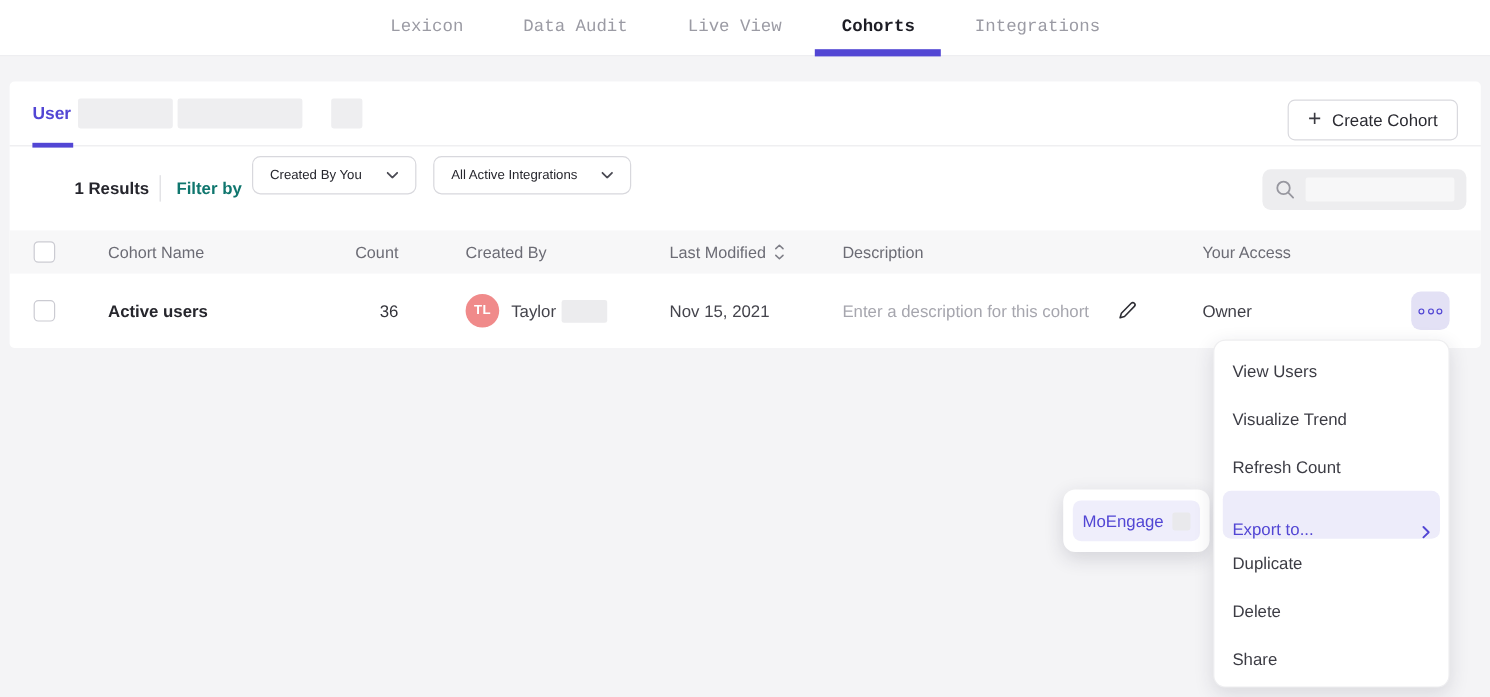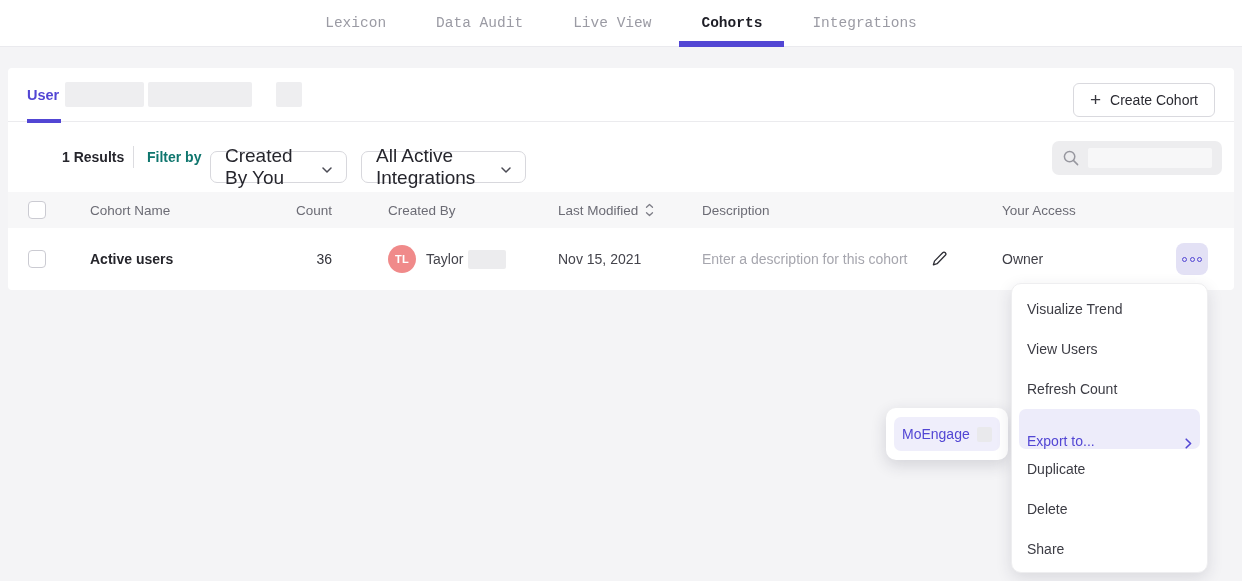--- a/index.html
+++ b/index.html
@@ -55,24 +55,24 @@
     font-size:14px; color:#2a2a31; cursor:pointer;
   }
   .create-btn .plus { font-size:19px; font-weight:400; color:#3a3a41; line-height:1; margin-top:-2px; }
 
   
   .filterbar { position:relative; height:70px; }
   .results { position:absolute; left:54px; top:0; height:70px; display:flex; align-items:center; font-size:14px; font-weight:600; color:#26262d; }
   .vdivider { position:absolute; left:125px; top:24px; width:1px; height:22px; background:#dcdce0; }
   .filter-by { position:absolute; left:139px; top:0; height:70px; display:flex; align-items:center; font-size:14px; font-weight:700; color:#0f766e; }
   .dropdown {
-    position:absolute; top:29px; height:32px;
+    position:absolute; top:8px; height:32px;
     display:flex; align-items:center; justify-content:space-between; gap:10px;
     padding:0 14px; border:1px solid #d8d8dd; border-radius:7px;
-    background:#fff; font-size:19px; color:#26262d; cursor:pointer;
+    background:#fff; font-size:11px; color:#26262d; cursor:pointer;
   }
   .dd-created { left:202px; width:137px; }
   .dd-integrations { left:353px; width:165px; }
   .searchbox {
     position:absolute; right:12px; top:19px; width:170px; height:34px;
     background:#ededef; border-radius:7px;
     display:flex; align-items:center; gap:8px; padding:0 10px; cursor:text;
   }
   .search-redact { flex:1; height:20px; background:#f7f7f8; border-radius:2px; }
 
@@ -261,22 +261,22 @@
 </main>
 
 <div class="submenu">
   <div class="submenu-item">
     <span>MoEngage</span>
     <span class="submenu-redact"></span>
   </div>
 </div>
 
 <div class="context-menu">
+  <div class="menu-item">View Users</div>
   <div class="menu-item">Visualize Trend</div>
-  <div class="menu-item">View Users</div>
   <div class="menu-item">Refresh Count</div>
   <div class="menu-item highlighted">
     <span>Export to...</span>
     <span style="display:flex;">
       <svg width="7" height="11" viewBox="0 0 7 11">
           <path d="M1.2 1.2 L5.6 5.5 L1.2 9.8" fill="none" stroke="#5246d4" stroke-width="1.6" stroke-linecap="round" stroke-linejoin="round"></path>
         </svg>
     </span>
   </div>
   <div class="menu-item">Duplicate</div>

